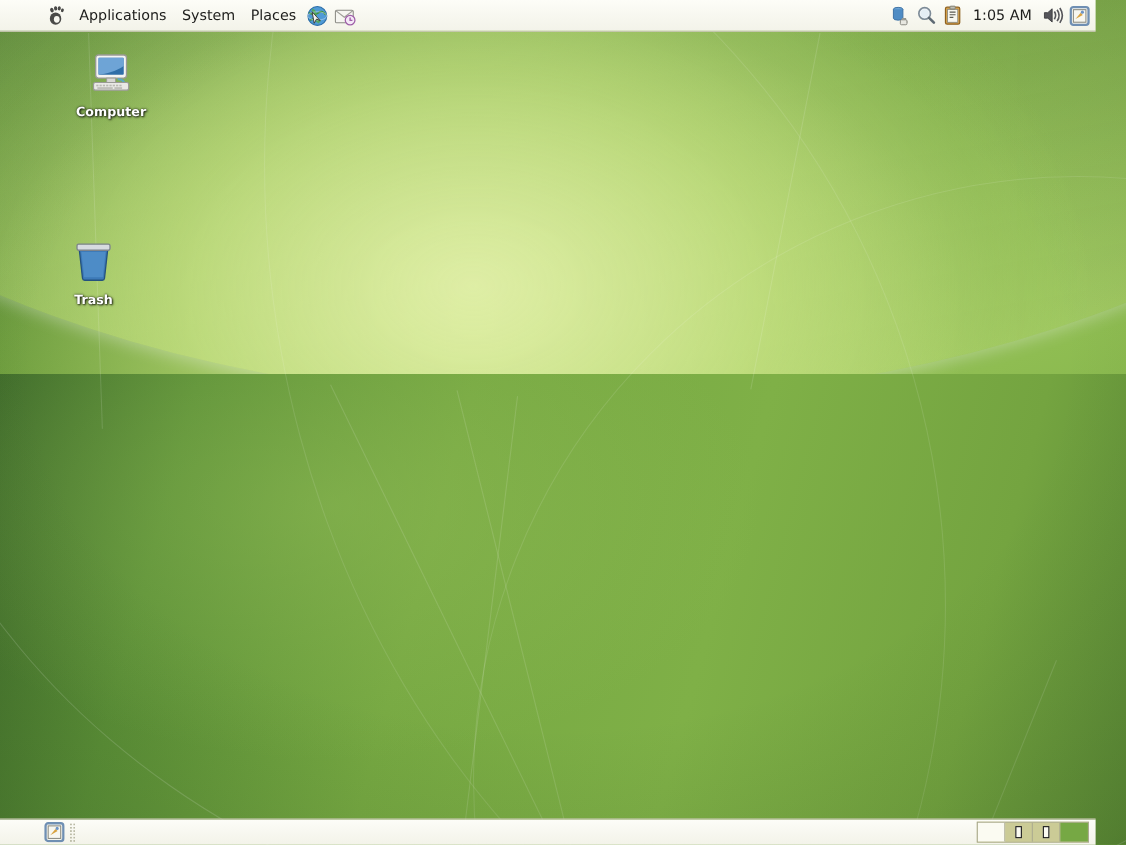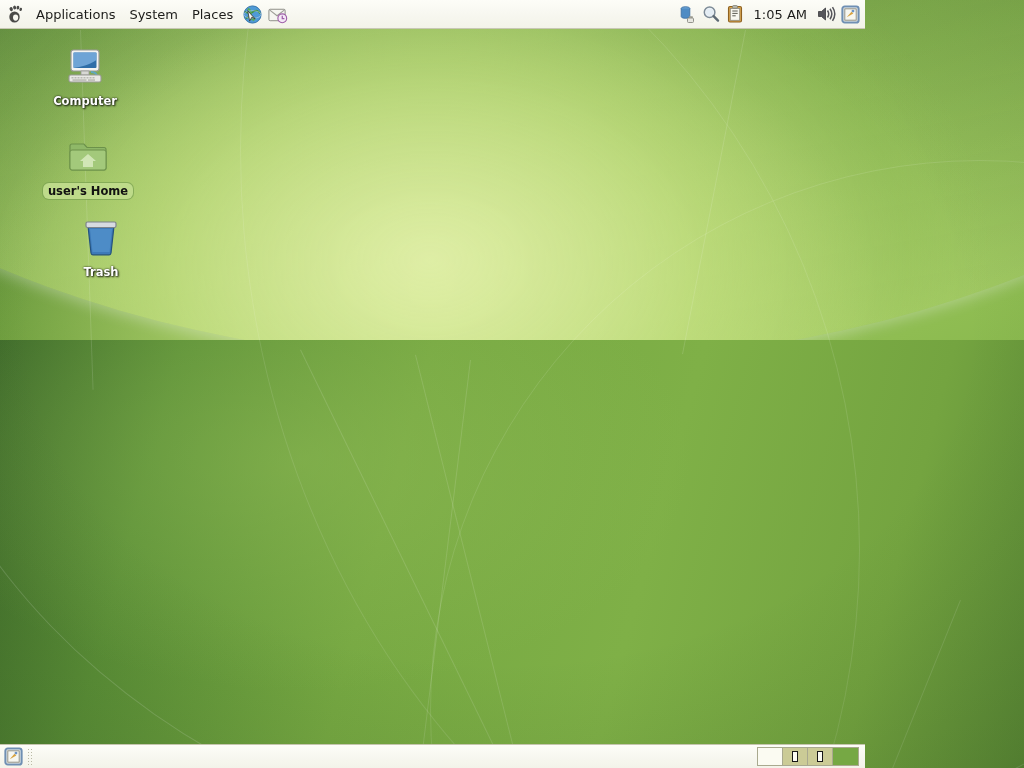--- a/index.html
+++ b/index.html
@@ -50,23 +50,23 @@
   }
   #vign {
     position:absolute; inset:0;
     background:
       radial-gradient(ellipse 900px 640px at 500px 330px, rgba(0,0,0,0) 52%, rgba(30,60,18,0.16) 88%, rgba(25,52,14,0.30) 100%);
     pointer-events:none;
   }
 
   
   .panel {
-    position:absolute; left:0; width:865px;
+    position:absolute; left:0; width:996px;
     background:linear-gradient(180deg,#fdfdf8 0%,#f8f8f1 45%,#f3f3e9 100%);
-    display:flex; align-items:center;
+    display:flex; align-items:center;padding-left:36px;
   }
   #topPanel { top:0; height:29px; border-bottom:1px solid #c8c8b4; }
   #bottomPanel { top:744px; height:24px; border-top:1px solid #c5c5ae; }
 
   .menu-item {
     font-size:13px; color:#1d1d1b; padding:3px 7px;
     border-radius:2px; cursor:default; white-space:nowrap;
   }
 
   #gnomeFoot { width:26px; height:26px; margin-left:3px; display:flex; align-items:center; justify-content:center; }
@@ -131,21 +131,21 @@
   <div class="arc arc2" style="left:430px; top:160px; width:1100px; height:1100px;"></div>
 
   <div class="ray" style="left:80px;  top:30px;  width:1px; height:360px; transform:rotate(-2deg);"></div>
   <div class="ray" style="left:470px; top:360px; width:1px; height:420px; transform:rotate(7deg);"></div>
   <div class="ray" style="left:415px; top:355px; width:1px; height:430px; transform:rotate(-14deg);"></div>
   <div class="ray" style="left:300px; top:350px; width:1px; height:440px; transform:rotate(-26deg);"></div>
   <div class="ray" style="left:745px; top:30px;  width:1px; height:330px; transform:rotate(11deg);"></div>
   <div class="ray" style="left:960px; top:600px; width:1px; height:200px; transform:rotate(22deg);"></div>
   <div id="vign"></div>
 
-  <div class="dicon" style="left:36px; top:42px;">
+  <div class="dicon" style="left:52px; top:42px;">
     <span class="glyph">
       <svg width="48" height="48" viewBox="0 0 48 48">
         <rect x="10" y="8" width="28" height="21" rx="2.5" fill="#f4f4f2" stroke="#9a9a96" stroke-width="1.2"></rect>
         <rect x="12.5" y="10.5" width="23" height="15.5" rx="1" fill="#2f6ea8"></rect>
         <path d="M12.5 10.5 L35.5 10.5 L35.5 18 C28 23 20 25 12.5 26 Z" fill="#79aede" opacity=".85"></path>
         <rect x="20" y="29" width="8" height="4" fill="#d8d8d4" stroke="#9a9a96" stroke-width="0.8"></rect>
         <path d="M30 30 q6 0 6 5" stroke="#5ea8bf" stroke-width="2" fill="none"></path>
         <rect x="8" y="33" width="32" height="7" rx="1.8" fill="#e9e9e5" stroke="#9a9a96" stroke-width="1.1"></rect>
         <g fill="#b9b9b3">
           <rect x="10.5" y="35" width="2" height="1.5"></rect>
@@ -157,32 +157,22 @@
           <rect x="28.5" y="35" width="2" height="1.5"></rect>
             <rect x="31.5" y="35" width="2" height="1.5"></rect>
           <rect x="11.5" y="37.3" width="14" height="1.5"></rect>
             <rect x="27" y="37.3" width="7" height="1.5"></rect>
         </g>
       </svg>
     </span>
     <span class="dlabel">Computer</span>
   </div>
 
-  <div class="dicon selected" style="left:39px; top:132px;">
-    <span class="glyph">
-      <svg width="48" height="48" viewBox="0 0 48 48">
-        <path d="M8 12 h12 l3 3.5 h17 a2 2 0 0 1 2 2 V36 a2 2 0 0 1 -2 2 H8 a2 2 0 0 1 -2 -2 V14 a2 2 0 0 1 2 -2 z" fill="#8fb868" stroke="#6c914a" stroke-width="1.2"></path>
-        <path d="M8 18 h32 a2 2 0 0 1 2 2 V36 a2 2 0 0 1 -2 2 H8 a2 2 0 0 1 -2 -2 V20 a2 2 0 0 1 2 -2 z" fill="#a3c97b" stroke="#6c914a" stroke-width="1"></path>
-        <path d="M24 22 l8 7 h-3 v6 h-10 v-6 h-3 z" fill="#d6e9bc" opacity=".9"></path>
-      </svg>
-    </span>
-    <span class="dlabel">user's Home</span>
-  </div>
-
-  <div class="dicon" style="left:52px; top:213px;">
+
+  <div class="dicon" style="left:36px; top:213px;">
     <span class="glyph">
       <svg width="48" height="48" viewBox="0 0 48 48">
         <path d="M11 13 h26 l-3 27 a2 2 0 0 1 -2 1.8 H16 a2 2 0 0 1 -2 -1.8 z" fill="#3d7ab8" stroke="#24527f" stroke-width="1.2"></path>
         <path d="M13 16 h22 l-2.5 23 H15.5 z" fill="#5b9ad4" opacity=".55"></path>
         <rect x="9" y="9" width="30" height="5.5" rx="1.5" fill="#d7dbe0" stroke="#7d848c" stroke-width="1.2"></rect>
       </svg>
     </span>
     <span class="dlabel">Trash</span>
   </div>
 </div>

